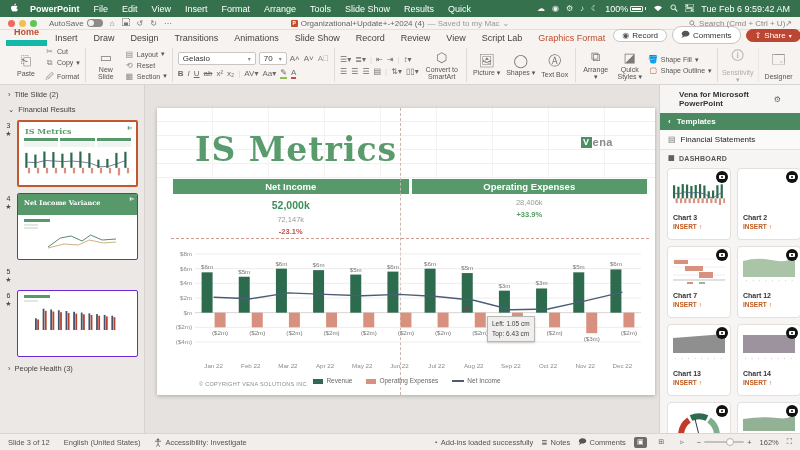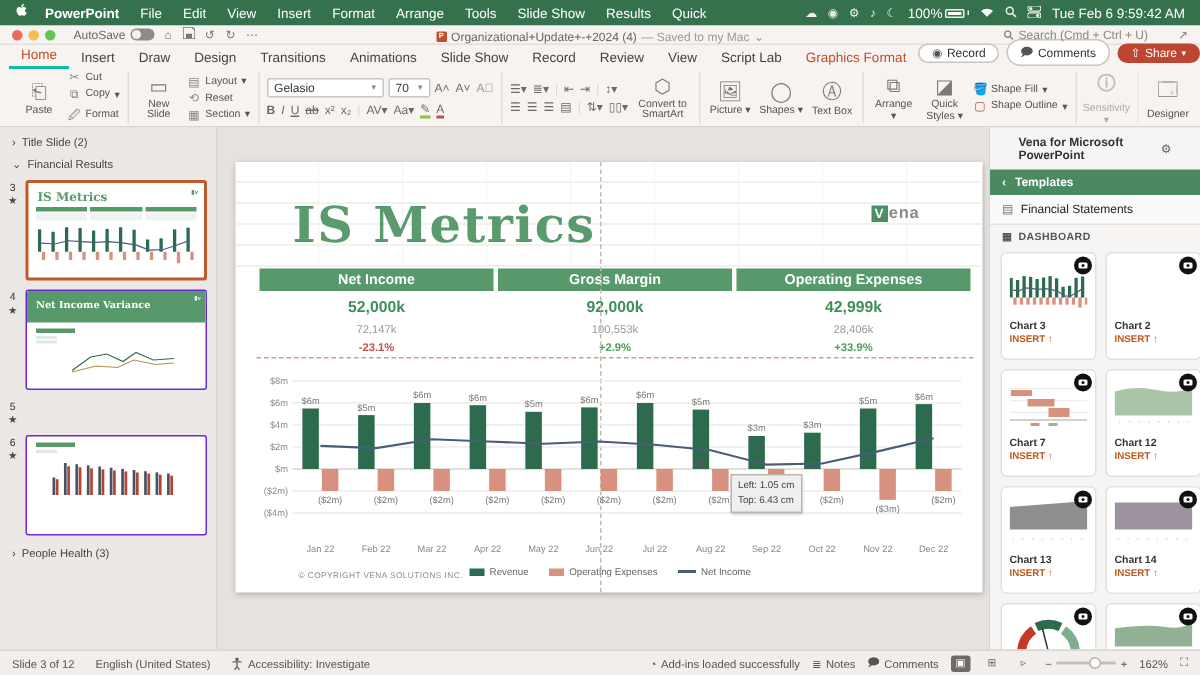--- a/index.html
+++ b/index.html
@@ -24,27 +24,27 @@
     display:flex; align-items:center; padding:0 8px; font-size:8px; color:#666; border-bottom:1px solid #e3dfdc; }
   .tl { width:7px; height:7px; border-radius:50%; margin-right:4px; }
   .tl.r{background:#ec6a5e}.tl.y{background:#f5bf4f}.tl.g{background:#61c554}
   .autosave { display:flex; align-items:center; gap:3px; margin-left:8px; }
   .toggle { width:16px; height:8px; border-radius:4px; background:#8e8a86; position:relative; }
   .toggle i { position:absolute; left:1px; top:1px; width:6px; height:6px; background:#f4f2f0; border-radius:50%; }
   .tb-ico { margin-left:7px; font-size:8px; color:#777; }
   .doc-center { position:absolute; left:0; right:0; text-align:center; pointer-events:none; }
   .doc-center .inner { pointer-events:auto; display:inline-flex; align-items:center; gap:3px; }
   .ppt-chip { width:7px; height:7px; background:#c14f29; border-radius:1px; color:#fff; font-size:5px; line-height:7px; text-align:center; font-weight:bold; }
-  .doc-title-right { margin-left:auto; display:flex; align-items:center; gap:20px; z-index:2; }
+  .doc-title-right { margin-left:auto; display:flex; align-items:center; gap:0; z-index:2; }
 
   
   .ribbontabs { position:absolute; top:30px; left:0; right:0; height:16px; background:#f6f3f1;
     display:flex; align-items:flex-end; padding:0 6px; font-size:9px; color:#444; }
   .rtab { padding:2px 8px 3px; white-space:nowrap; cursor:default; }
-  .rtab.active { color:#bf4b2b; font-weight:normal; border-bottom:2px solid #14b8a6; }
+  .rtab.active { color:#bf4b2b; font-weight:bold; border-bottom:6px solid #14b8a6; }
   .rtab.contextual { color:#bf4b2b; }
   .ribbon-actions { margin-left:auto; display:flex; align-items:center; gap:5px; padding-bottom:2px; }
   .pill { border:1px solid #c9c5c1; border-radius:9px; background:#fff; font-size:8px; color:#333;
     padding:1px 8px; display:inline-flex; align-items:center; gap:3px; }
   .pill.share { background:#bd4632; border-color:#bd4632; color:#fff; }
 
   
   .ribbonbar { position:absolute; top:46px; left:0; right:0; height:39px; background:#f6f3f1;
     border-bottom:1px solid #d9d5d2; display:flex; align-items:stretch; padding:2px 6px; font-size:7px; color:#555; }
   .rgroup { display:flex; align-items:center; gap:4px; padding:0 5px; border-right:1px solid #e0dcd8; }
@@ -528,28 +528,21 @@
           <span class="vtxt">ena</span>
         </div>
         <div class="kpi-row" id="kpi-row">
             <div class="kpi">
               <div class="hdr">Net Income</div>
     <div class="val">52,000k</div>
     <div class="prior">72,147k</div>
     <div class="chg down">-23.1%</div>
             </div>
             <div class="kpi">
-              <div class="hdr">Gross Margin</div>
-    <div class="val">92,000k</div>
-    <div class="prior">100,553k</div>
-    <div class="chg up">+2.9%</div>
-            </div>
-            <div class="kpi">
               <div class="hdr">Operating Expenses</div>
-    <div class="val">42,999k</div>
     <div class="prior">28,406k</div>
     <div class="chg up">+33.9%</div>
             </div>
           </div>
         <div class="guide-h"></div>
         <div class="guide-v"></div>
         <div class="chart-wrap">
           <div id="main-chart-svg"><svg width="484" height="124" viewBox="0 0 484 124" font-family="Liberation Sans, sans-serif">
                 <line x1="30" y1="6" x2="476" y2="6" stroke="#efedeb" stroke-width="1"></line>
                 <text x="27" y="8" font-size="6.2" fill="#8c8a88" text-anchor="end">$8m</text>

